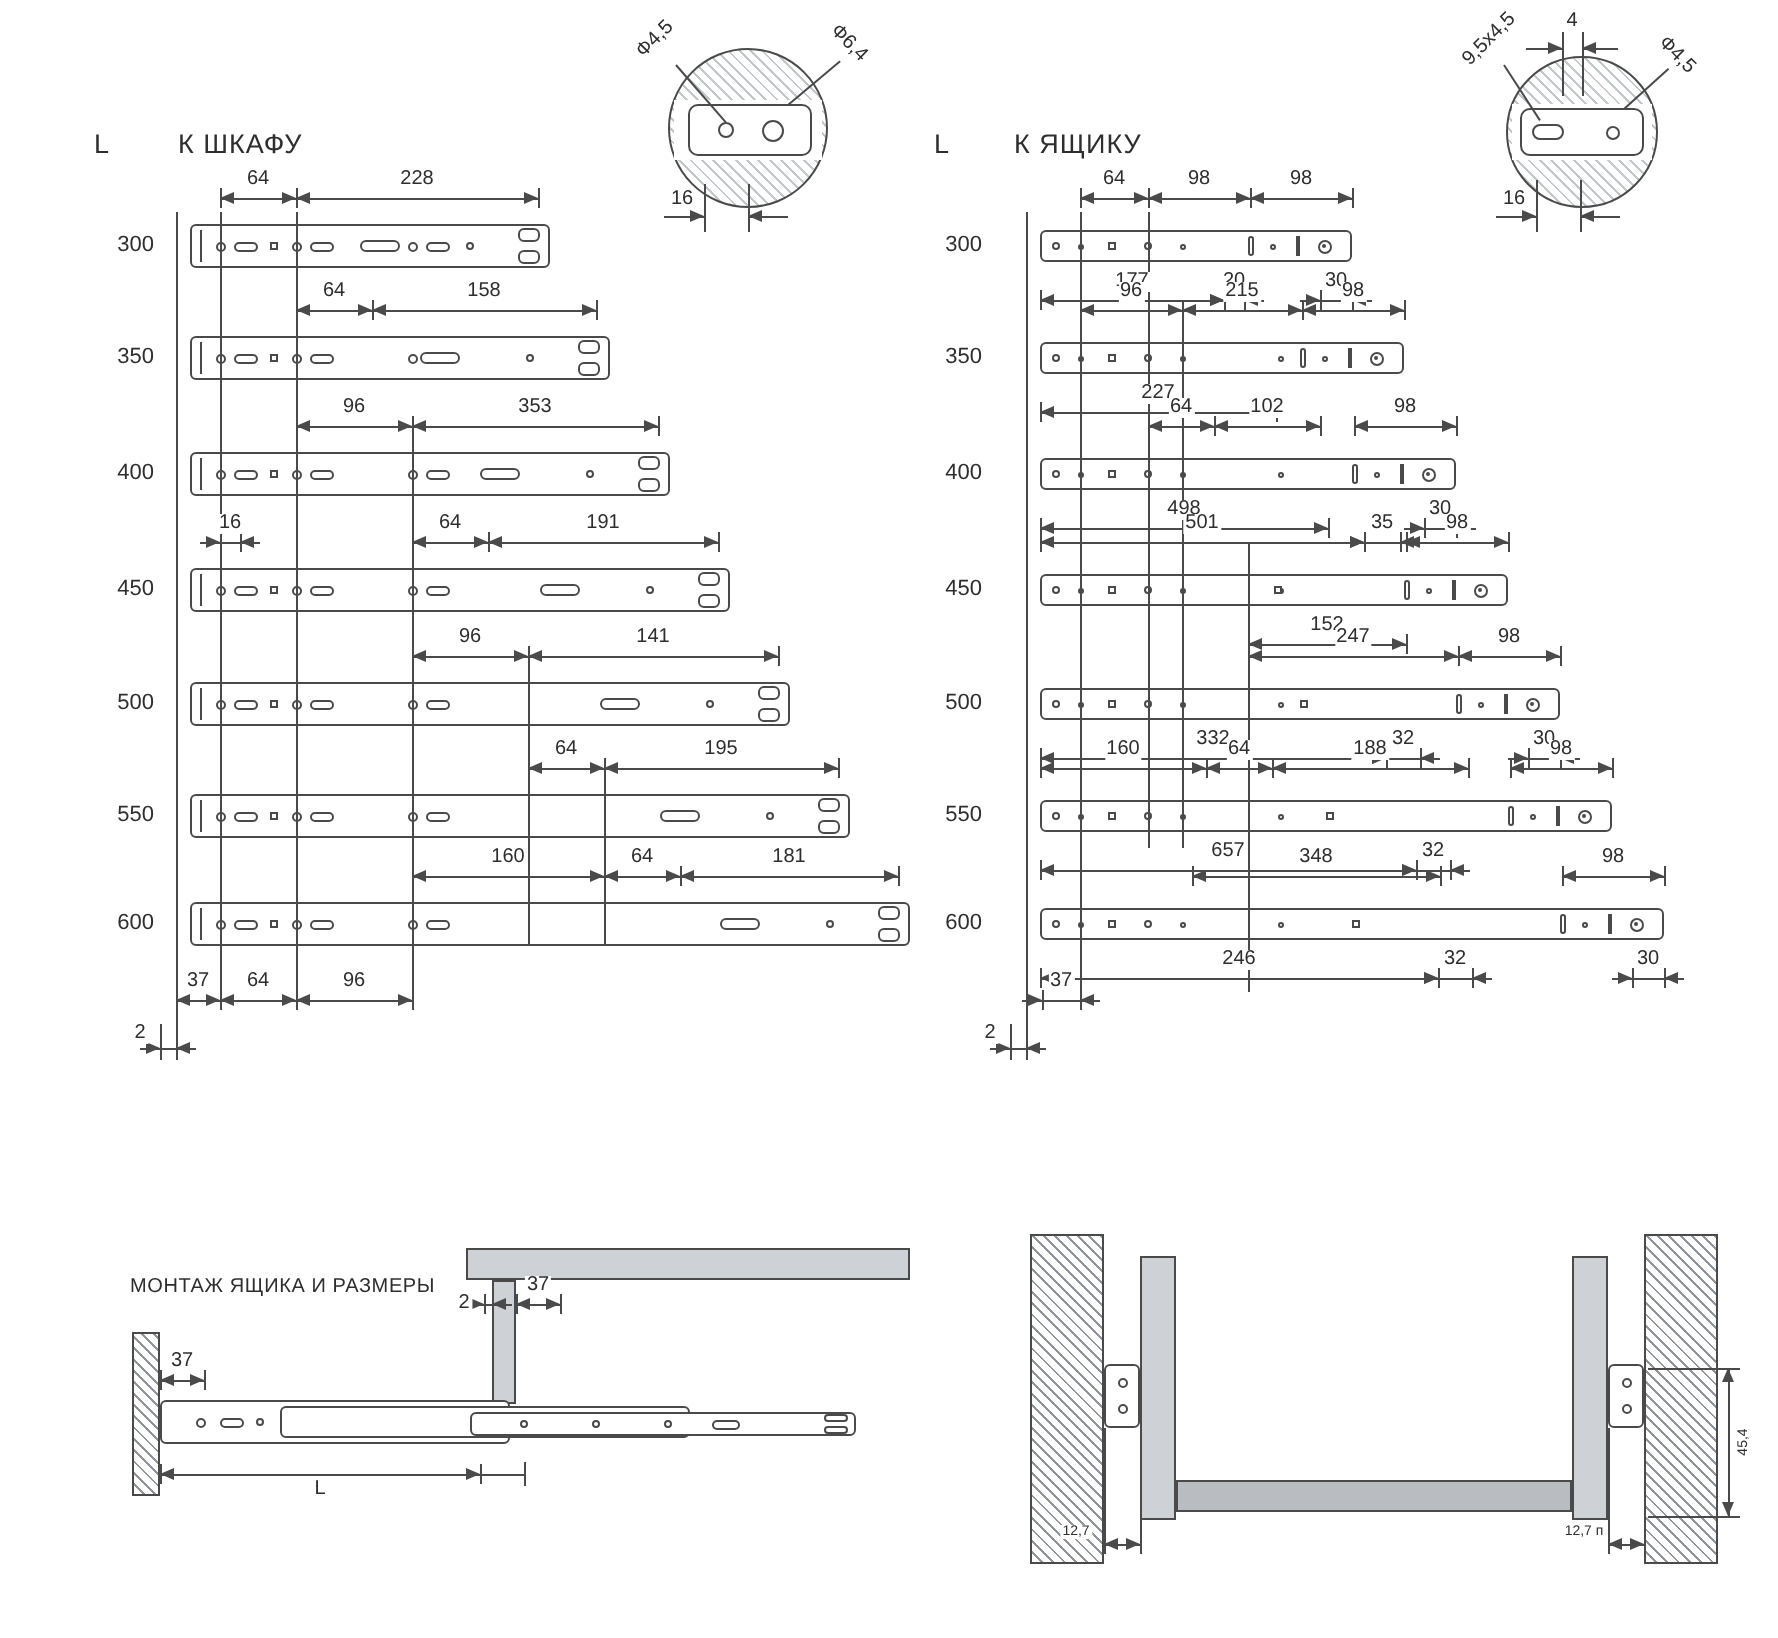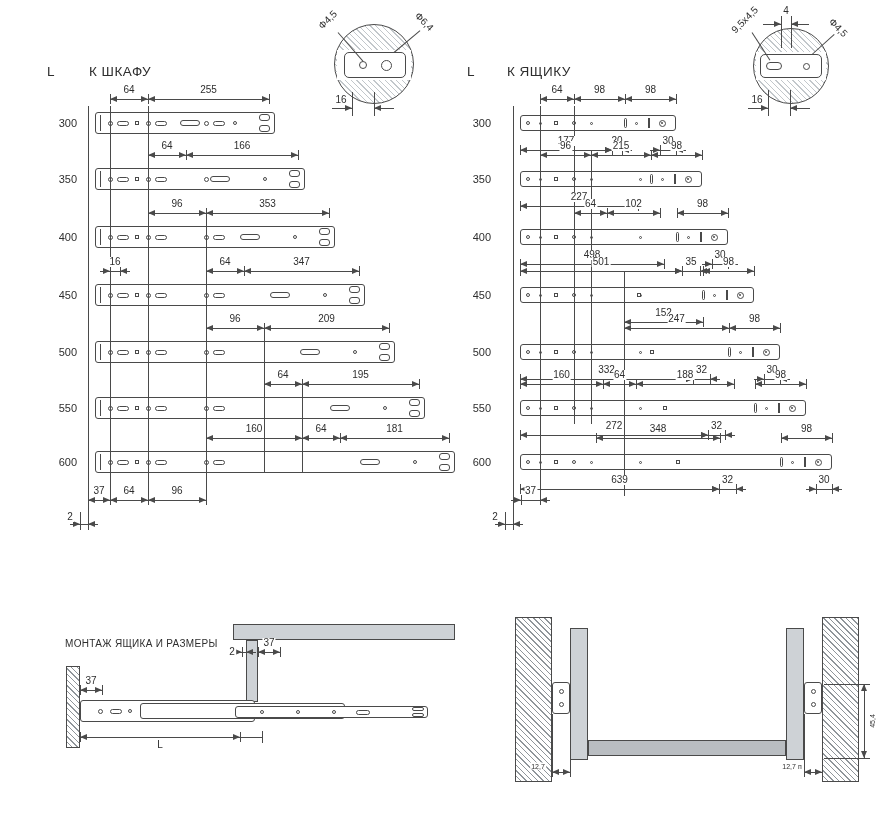--- a/index.html
+++ b/index.html
@@ -156,33 +156,33 @@
     <div class="vline" style="left: 148px; top: 94px; height: 10px;"></div>
     <div class="hline" style="left: 110px; top: 99px; width: 38px;"></div>
     <div class="arrL" style="left: 110px; top: 96px;"></div>
     <div class="arrR" style="left: 141px; top: 96px;"></div>
     <div class="lbl" style="left: 129px; top: 90px;">64</div>
     <div class="vline" style="left: 148px; top: 94px; height: 10px;"></div>
     <div class="vline" style="left: 269px; top: 94px; height: 10px;"></div>
     <div class="hline" style="left: 148px; top: 99px; width: 121px;"></div>
     <div class="arrL" style="left: 148px; top: 96px;"></div>
     <div class="arrR" style="left: 262px; top: 96px;"></div>
-    <div class="lbl" style="left: 208.5px; top: 90px;">255</div>
+    <div class="lbl" style="left: 208.5px; top: 90px;">228</div>
     <div class="vline" style="left: 148px; top: 150px; height: 10px;"></div>
     <div class="vline" style="left: 186px; top: 150px; height: 10px;"></div>
     <div class="hline" style="left: 148px; top: 155px; width: 38px;"></div>
     <div class="arrL" style="left: 148px; top: 152px;"></div>
     <div class="arrR" style="left: 179px; top: 152px;"></div>
     <div class="lbl" style="left: 167px; top: 146px;">64</div>
     <div class="vline" style="left: 186px; top: 150px; height: 10px;"></div>
     <div class="vline" style="left: 298px; top: 150px; height: 10px;"></div>
     <div class="hline" style="left: 186px; top: 155px; width: 112px;"></div>
     <div class="arrL" style="left: 186px; top: 152px;"></div>
     <div class="arrR" style="left: 291px; top: 152px;"></div>
-    <div class="lbl" style="left: 242px; top: 146px;">166</div>
+    <div class="lbl" style="left: 242px; top: 146px;">158</div>
     <div class="vline" style="left: 148px; top: 208px; height: 10px;"></div>
     <div class="vline" style="left: 206px; top: 208px; height: 10px;"></div>
     <div class="hline" style="left: 148px; top: 213px; width: 58px;"></div>
     <div class="arrL" style="left: 148px; top: 210px;"></div>
     <div class="arrR" style="left: 199px; top: 210px;"></div>
     <div class="lbl" style="left: 177px; top: 204px;">96</div>
     <div class="vline" style="left: 206px; top: 208px; height: 10px;"></div>
     <div class="vline" style="left: 329px; top: 208px; height: 10px;"></div>
     <div class="hline" style="left: 206px; top: 213px; width: 123px;"></div>
     <div class="arrL" style="left: 206px; top: 210px;"></div>
@@ -198,33 +198,33 @@
     <div class="vline" style="left: 244px; top: 266px; height: 10px;"></div>
     <div class="hline" style="left: 206px; top: 271px; width: 38px;"></div>
     <div class="arrL" style="left: 206px; top: 268px;"></div>
     <div class="arrR" style="left: 237px; top: 268px;"></div>
     <div class="lbl" style="left: 225px; top: 262px;">64</div>
     <div class="vline" style="left: 244px; top: 266px; height: 10px;"></div>
     <div class="vline" style="left: 359px; top: 266px; height: 10px;"></div>
     <div class="hline" style="left: 244px; top: 271px; width: 115px;"></div>
     <div class="arrL" style="left: 244px; top: 268px;"></div>
     <div class="arrR" style="left: 352px; top: 268px;"></div>
-    <div class="lbl" style="left: 301.5px; top: 262px;">347</div>
+    <div class="lbl" style="left: 301.5px; top: 262px;">191</div>
     <div class="vline" style="left: 206px; top: 323px; height: 10px;"></div>
     <div class="vline" style="left: 264px; top: 323px; height: 10px;"></div>
     <div class="hline" style="left: 206px; top: 328px; width: 58px;"></div>
     <div class="arrL" style="left: 206px; top: 325px;"></div>
     <div class="arrR" style="left: 257px; top: 325px;"></div>
     <div class="lbl" style="left: 235px; top: 319px;">96</div>
     <div class="vline" style="left: 264px; top: 323px; height: 10px;"></div>
     <div class="vline" style="left: 389px; top: 323px; height: 10px;"></div>
     <div class="hline" style="left: 264px; top: 328px; width: 125px;"></div>
     <div class="arrL" style="left: 264px; top: 325px;"></div>
     <div class="arrR" style="left: 382px; top: 325px;"></div>
-    <div class="lbl" style="left: 326.5px; top: 319px;">209</div>
+    <div class="lbl" style="left: 326.5px; top: 319px;">141</div>
     <div class="vline" style="left: 264px; top: 379px; height: 10px;"></div>
     <div class="vline" style="left: 302px; top: 379px; height: 10px;"></div>
     <div class="hline" style="left: 264px; top: 384px; width: 38px;"></div>
     <div class="arrL" style="left: 264px; top: 381px;"></div>
     <div class="arrR" style="left: 295px; top: 381px;"></div>
     <div class="lbl" style="left: 283px; top: 375px;">64</div>
     <div class="vline" style="left: 302px; top: 379px; height: 10px;"></div>
     <div class="vline" style="left: 419px; top: 379px; height: 10px;"></div>
     <div class="hline" style="left: 302px; top: 384px; width: 117px;"></div>
     <div class="arrL" style="left: 302px; top: 381px;"></div>
@@ -538,21 +538,21 @@
     <div class="vline" style="left: 806px; top: 379px; height: 10px;"></div>
     <div class="hline" style="left: 755px; top: 384px; width: 51px;"></div>
     <div class="arrL" style="left: 755px; top: 381px;"></div>
     <div class="arrR" style="left: 799px; top: 381px;"></div>
     <div class="lbl" style="left: 780.5px; top: 375px;">98</div>
     <div class="vline" style="left: 520px; top: 430px; height: 10px;"></div>
     <div class="vline" style="left: 708px; top: 430px; height: 10px;"></div>
     <div class="hline" style="left: 520px; top: 435px; width: 188px;"></div>
     <div class="arrL" style="left: 520px; top: 432px;"></div>
     <div class="arrR" style="left: 701px; top: 432px;"></div>
-    <div class="lbl" style="left: 614px; top: 426px;">272</div>
+    <div class="lbl" style="left: 614px; top: 426px;">657</div>
     <div class="vline" style="left: 708px; top: 430px; height: 10px;"></div>
     <div class="vline" style="left: 725px; top: 430px; height: 10px;"></div>
     <div class="hline" style="left: 698px; top: 435px; width: 37px;"></div>
     <div class="arrR" style="left: 701px; top: 432px;"></div>
     <div class="arrL" style="left: 725px; top: 432px;"></div>
     <div class="lbl" style="left: 716.5px; top: 426px;">32</div>
     <div class="vline" style="left: 596px; top: 433px; height: 10px;"></div>
     <div class="vline" style="left: 720px; top: 433px; height: 10px;"></div>
     <div class="hline" style="left: 596px; top: 438px; width: 124px;"></div>
     <div class="arrL" style="left: 596px; top: 435px;"></div>
@@ -562,21 +562,21 @@
     <div class="vline" style="left: 832px; top: 433px; height: 10px;"></div>
     <div class="hline" style="left: 781px; top: 438px; width: 51px;"></div>
     <div class="arrL" style="left: 781px; top: 435px;"></div>
     <div class="arrR" style="left: 825px; top: 435px;"></div>
     <div class="lbl" style="left: 806.5px; top: 429px;">98</div>
     <div class="vline" style="left: 520px; top: 484px; height: 10px;"></div>
     <div class="vline" style="left: 719px; top: 484px; height: 10px;"></div>
     <div class="hline" style="left: 520px; top: 489px; width: 199px;"></div>
     <div class="arrL" style="left: 520px; top: 486px;"></div>
     <div class="arrR" style="left: 712px; top: 486px;"></div>
-    <div class="lbl" style="left: 619.5px; top: 480px;">639</div>
+    <div class="lbl" style="left: 619.5px; top: 480px;">246</div>
     <div class="vline" style="left: 719px; top: 484px; height: 10px;"></div>
     <div class="vline" style="left: 736px; top: 484px; height: 10px;"></div>
     <div class="hline" style="left: 709px; top: 489px; width: 37px;"></div>
     <div class="arrR" style="left: 712px; top: 486px;"></div>
     <div class="arrL" style="left: 736px; top: 486px;"></div>
     <div class="lbl" style="left: 727.5px; top: 480px;">32</div>
     <div class="vline" style="left: 816px; top: 484px; height: 10px;"></div>
     <div class="vline" style="left: 832px; top: 484px; height: 10px;"></div>
     <div class="hline" style="left: 806px; top: 489px; width: 36px;"></div>
     <div class="arrR" style="left: 809px; top: 486px;"></div>

